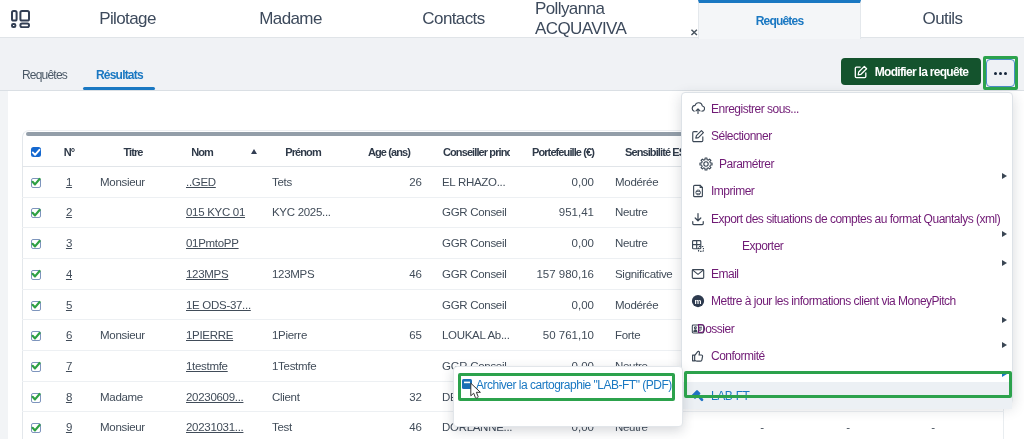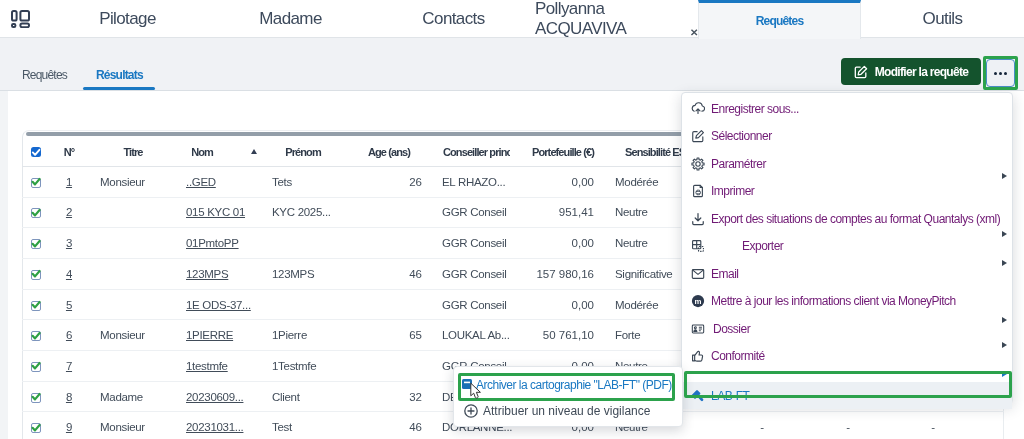--- a/index.html
+++ b/index.html
@@ -303,21 +303,21 @@
   </div>
   <div class="mi" style="top:122.9px;">
     <svg class="ic" viewBox="0 0 16 16">
         <g fill="none" stroke="#3a4654" stroke-width="1.3" stroke-linecap="round" stroke-linejoin="round">
       <path d="M13.5 9v4.2c0 .7-.6 1.3-1.3 1.3H3.3c-.7 0-1.3-.6-1.3-1.3V4.3C2 3.6 2.6 3 3.3 3H7"></path>
       <path d="M11.9 1.8l2.3 2.3-5.7 5.7-3 .7.7-3z"></path>
         </g>
       </svg>
     <div class="lb">Sélectionner</div>
   </div>
-  <div class="mi" style="top:150.4px;">
+  <div class="mi" style="top:150.4px;margin-left:8px;">
     <svg class="ic" viewBox="0 0 16 16">
         <g fill="none" stroke="#3a4654" stroke-width="1.25" stroke-linejoin="round">
       <path d="M12.76 6.17 L12.97 6.85 L14.91 6.90 L14.91 9.10 L12.97 9.15 L12.76 9.83 L12.66 10.07 L12.33 10.70 L13.66 12.11 L12.11 13.66 L10.70 12.33 L10.07 12.66 L9.83 12.76 L9.15 12.97 L9.10 14.91 L6.90 14.91 L6.85 12.97 L6.17 12.76 L5.93 12.66 L5.30 12.33 L3.89 13.66 L2.34 12.11 L3.67 10.70 L3.34 10.07 L3.24 9.83 L3.03 9.15 L1.09 9.10 L1.09 6.90 L3.03 6.85 L3.24 6.17 L3.34 5.93 L3.67 5.30 L2.34 3.89 L3.89 2.34 L5.30 3.67 L5.93 3.34 L6.17 3.24 L6.85 3.03 L6.90 1.09 L9.10 1.09 L9.15 3.03 L9.83 3.24 L10.07 3.34 L10.70 3.67 L12.11 2.34 L13.66 3.89 L12.33 5.30 L12.66 5.93 Z"></path>
       <circle cx="8" cy="8" r="2.5"></circle>
         </g>
       </svg>
     <div class="lb">Paramétrer</div>
   </div>
   <div class="mi" style="top:177.8px;">
     <svg class="ic" viewBox="0 0 16 16">
@@ -369,21 +369,21 @@
   </div>
   <div class="mi" style="top:315.1px;">
     <svg class="ic" viewBox="0 0 16 16">
         <g fill="none" stroke="#3a4654" stroke-width="1.2" stroke-linejoin="round">
       <rect x="1.5" y="3.5" width="13" height="9" rx="1"></rect>
       <circle cx="5" cy="6.6" r="1.1"></circle>
           <path d="M3.2 10.8c.3-1.3 1-1.9 1.8-1.9s1.5.6 1.8 1.9z" fill="#3a4654"></path>
       <path d="M9 6h3.5M9 8h3.5M9 10h2.2"></path>
         </g>
       </svg>
-    <div class="lb" style="left:32px;">Dossier</div>
+    <div class="lb" style="left:16px;">Dossier</div>
   </div>
   <div class="mi" style="top:342.5px;">
     <svg class="ic" viewBox="0 0 16 16">
         <g fill="none" stroke="#3a4654" stroke-width="1.3" stroke-linecap="round" stroke-linejoin="round">
       <path d="M1.8 7h2.4v6.5H1.8zM4.2 12.8l1.4.8c.3.2.7.3 1.1.3h4.2c.8 0 1.4-.6 1.5-1.3l.8-4.2c.1-.8-.5-1.5-1.3-1.5H9.2l.5-2.6c.1-.7-.3-1.4-1-1.6-.5-.1-1 .1-1.3.5L4.6 7"></path>
         </g>
       </svg>
     <div class="lb">Conformité</div>
   </div>
   <div class="mi mi-hl" style="top:370px; height:27px;">
@@ -407,24 +407,15 @@
   <div class="smi" style="top:371px;">
     <svg class="abs" style="left:9px; top:8px;" width="10" height="10" viewBox="0 0 10 10">
       <rect x="0" y="0" width="10" height="10" rx="1.5" fill="#1a6fb5"></rect>
       <rect x="2" y="2.6" width="6" height="1.6" fill="#fff"></rect>
     </svg>
     <div class="lb" style="left:23px; color:#1a78c2;">Archiver la cartographie "LAB-FT" (PDF)</div>
   </div>
   <svg class="abs" style="left:467px; top:382px; z-index:45;" width="15" height="20" viewBox="0 0 15 20">
     <path d="M3.8 1.2v12.6l2.9-2.6 1.7 4.4c.2.5.7.7 1.2.5l1-.4c.5-.2.7-.7.5-1.2L9.4 10.3h4z" fill="#fff" stroke="#333" stroke-width="1" stroke-linejoin="round"></path>
   </svg>
-  <div class="smi" style="top:397px;">
-    <svg class="abs" style="left:11px; top:7px;" width="14" height="14" viewBox="0 0 14 14">
-      <g fill="none" stroke="#3f4a57" stroke-width="1.3" stroke-linecap="round">
-          <circle cx="7" cy="7" r="6.2"></circle>
-          <path d="M7 4v6M4 7h6"></path>
-        </g>
-    </svg>
-    <div class="lb" style="left:30px; color:#3f4a57; letter-spacing:0;">Attribuer un niveau de vigilance</div>
-  </div>
   <div class="green" style="left:458px; top:373px; width:217px; height:28px;"></div>
 
 </div>
 
 </body></html>

